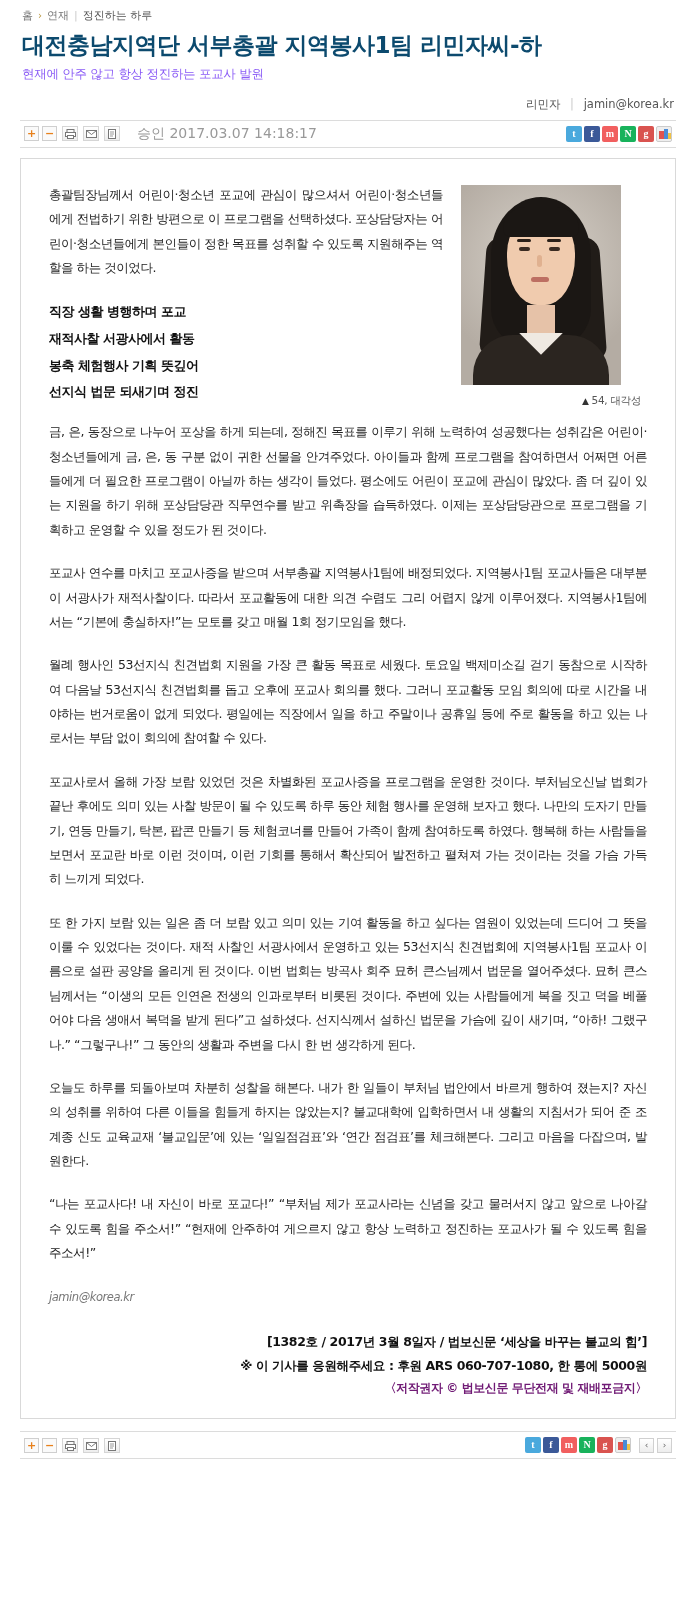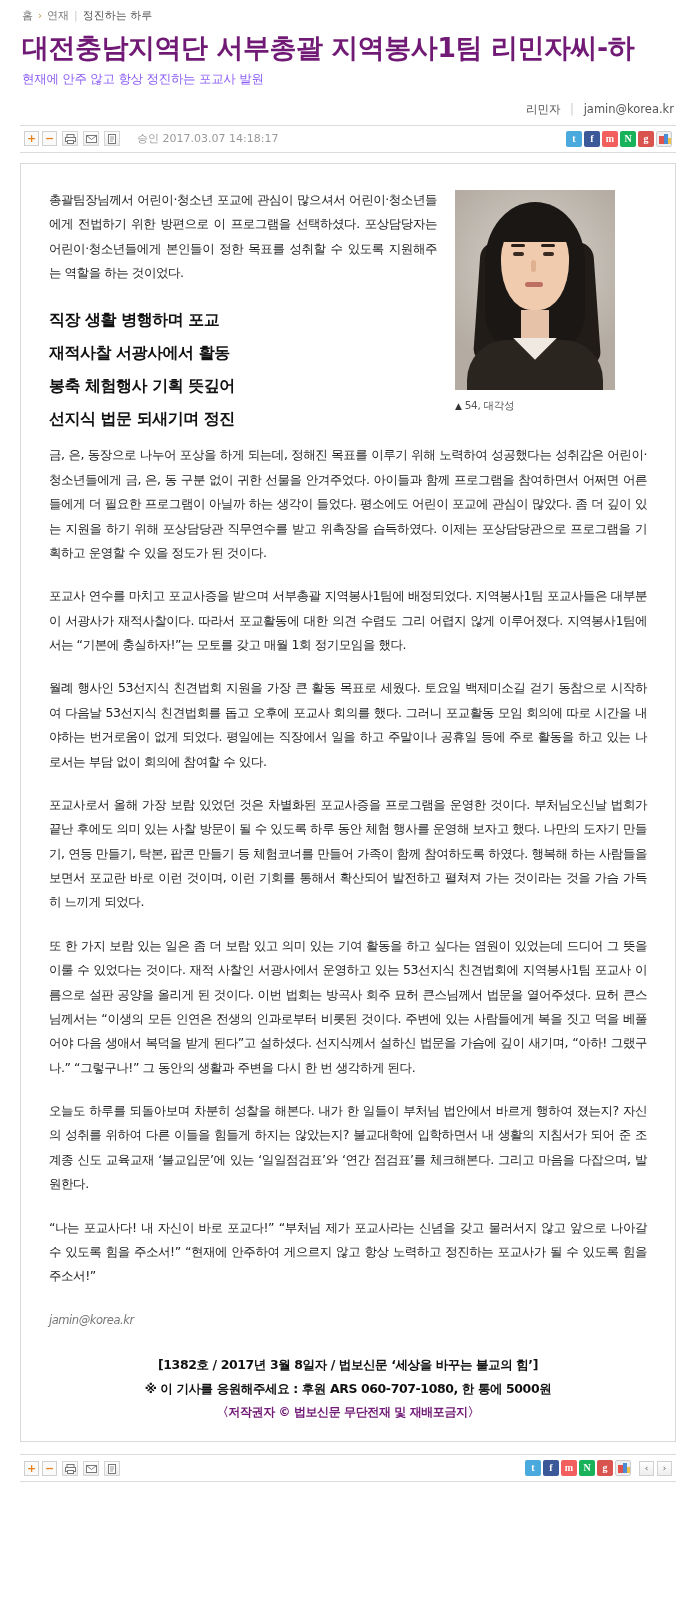--- a/index.html
+++ b/index.html
@@ -25,24 +25,24 @@
     align-items: center;
     gap: 5px;
   }
   .breadcrumb .sep { color: #b9973f; font-size: 10px; }
   .breadcrumb .crumb-cur { color: #555; }
   .breadcrumb .bar { color: #ccc; }
 
   
   .title-wrap { padding: 0 22px; }
   h1.headline {
-    font-size: 27px;
+    font-size: 23px;
     line-height: 1.25;
     font-weight: bold;
-    color: #701a75;
+    color: #0c4a6e;
     margin: 4px 0 6px 0;
     letter-spacing: -0.5px;
   }
   .subhead {
     font-size: 12.5px;
     color: #8b5cf6;
     margin: 0 0 14px 0;
     letter-spacing: -0.3px;
   }
   .byline {
@@ -84,21 +84,21 @@
     width: 16px; height: 15px;
     border: 1px solid #d5d5d5;
     background: linear-gradient(#ffffff,#ededed);
     margin-left: 2px;
     position: relative;
     cursor: pointer;
   }
   .icobtn svg { position: absolute; left: 2px; top: 2px; }
   .approve {
     margin-left: 14px;
-    font-size: 11px;
+    font-size: 14px;
     color: #999;
   }
   .util-right { margin-left: auto; display: flex; align-items: center; gap: 2px; }
   .sns {
     width: 16px; height: 16px;
     border-radius: 2px;
     font-size: 10px;
     line-height: 16px;
     text-align: center;
     color: #fff;
@@ -128,43 +128,43 @@
     text-align: justify;
     position: relative;
   }
   .article p { margin: 0 0 19px 0; }
   .article p:last-child { margin-bottom: 0; }
 
   .lead-block { overflow: hidden; }
   .photo {
     float: right;
     width: 180px;
-    margin: 2px 12px 10px 18px;
-    text-align: left;
+    margin: 2px 6px 10px 18px;
+    text-align: right;
   }
   .photo .frame {
     width: 160px; height: 200px;
     overflow: hidden;
     background: #c9c3bc;
     position: relative;
   }
   .photo .cap {
     font-size: 10.5px;
     color: #555;
     margin-top: 5px;
     letter-spacing: -0.3px;
   }
   .photo .cap .tri { color: #333; font-size: 9px; }
 
   .strongblock {
     font-weight: bold;
     color: #111;
     line-height: 2.05;
     margin: 0 0 8px 0;
-    font-size: 16px;
+    font-size: 13px;
     letter-spacing: -0.5px;
   }
 
   
   .portrait { position: absolute; inset: 0; background: linear-gradient(#cfc8c0,#b9b1a8); }
   .portrait .bg2 { position:absolute; left:0; top:0; right:0; height:100%; background:radial-gradient(circle at 50% 38%, #d8d2ca 0%, #b4aca3 72%); }
   .portrait .hair {
     position:absolute; left:30px; top:12px; width:100px; height:150px;
     background:#1b1714; border-radius:52px 52px 38px 38px / 62px 62px 40px 40px;
   }
@@ -181,21 +181,21 @@
   .portrait .brow { position:absolute; top:54px; width:14px; height:3px; background:#2a1f18; border-radius:2px; }
   .portrait .brow.l { left:56px; } .portrait .brow.r { left:86px; }
   .portrait .nose { position:absolute; left:76px; top:70px; width:5px; height:12px; background:#e0b190; border-radius:3px; }
   .portrait .mouth { position:absolute; left:70px; top:92px; width:18px; height:5px; background:#bd6f62; border-radius:6px; }
   .portrait .body { position:absolute; left:12px; top:150px; width:136px; height:60px; background:#2b2520; border-radius:40px 40px 0 0; }
   .portrait .collar { position:absolute; left:58px; top:148px; width:44px; height:22px; background:#efe9e2; transform:rotate(0deg); clip-path:polygon(50% 100%,0 0,100% 0); }
 
   
   .closing {
     margin: 22px 0 0 0;
-    text-align: center;
+    text-align: right;
     font-size: 12.5px;
     line-height: 1.9;
     color: #111;
     font-weight: bold;
     letter-spacing: -0.4px;
   }
   .closing .line2 { font-weight: bold; }
   .closing .line3 { font-weight: bold; font-size: 12px; color: #701a75; }
   .mailtail {
     font-size: 11.5px;

